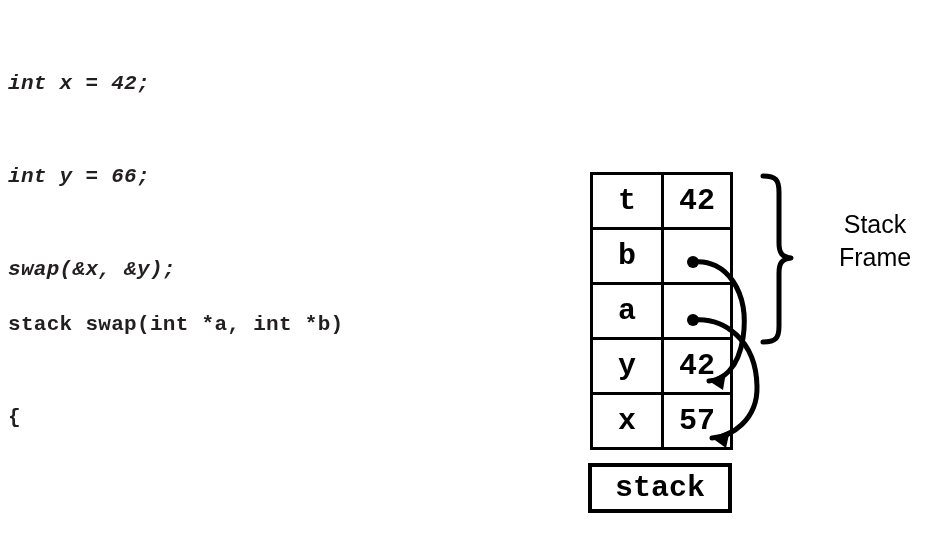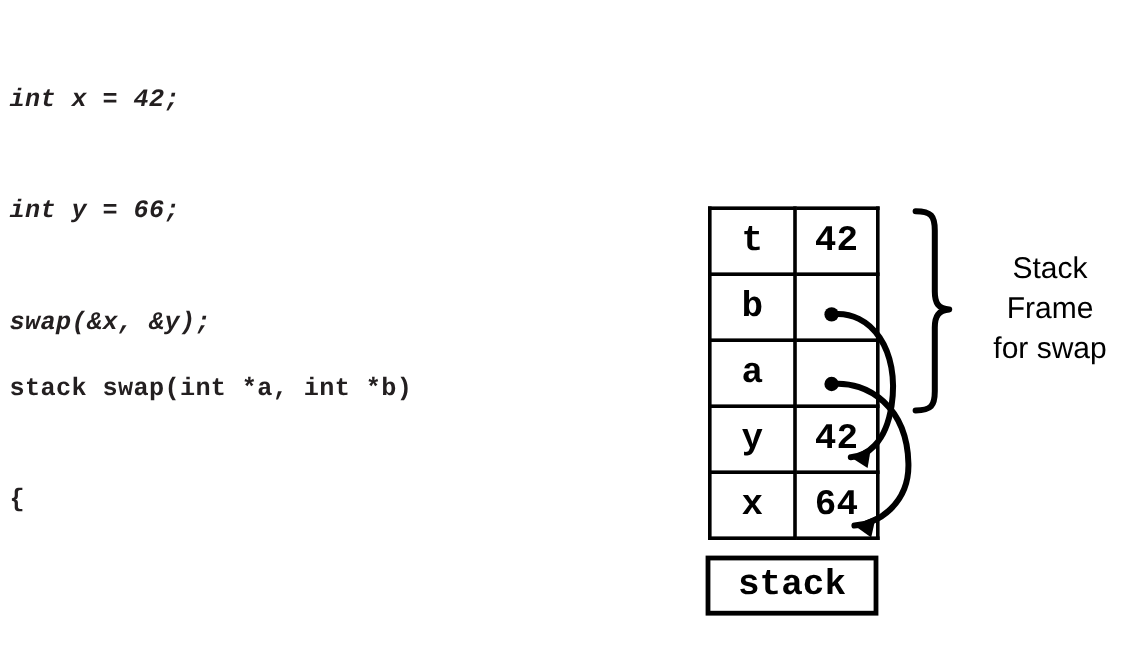--- a/index.html
+++ b/index.html
@@ -135,21 +135,21 @@
     <tr>
       <td class="name-cell">a</td>
       <td class="value-cell ptr-cell"></td>
     </tr>
     <tr>
       <td class="name-cell">y</td>
       <td class="value-cell">42</td>
     </tr>
     <tr>
       <td class="name-cell">x</td>
-      <td class="value-cell">64</td>
+      <td class="value-cell">57</td>
     </tr>
   </tbody>
     </table>
 
   <div id="stack-base-box">stack</div>
 
   <svg id="overlay" viewBox="0 0 944 538">
 
     <circle cx="693" cy="262" r="6" fill="#000000"></circle>
 
@@ -166,15 +166,14 @@
              L 779 243
              C 779 253, 782 257, 791 258
              C 782 259, 779 263, 779 273
              L 779 326
              C 779 338, 776 342, 763 342" fill="none" stroke="#000000" stroke-width="5" stroke-linecap="round" stroke-linejoin="round"></path>
   </svg>
 
   <div id="frame-label">
     <span>Stack</span>
     <span>Frame</span>
-    <span>for swap</span>
   </div>
 </div>
 
 </body></html>

